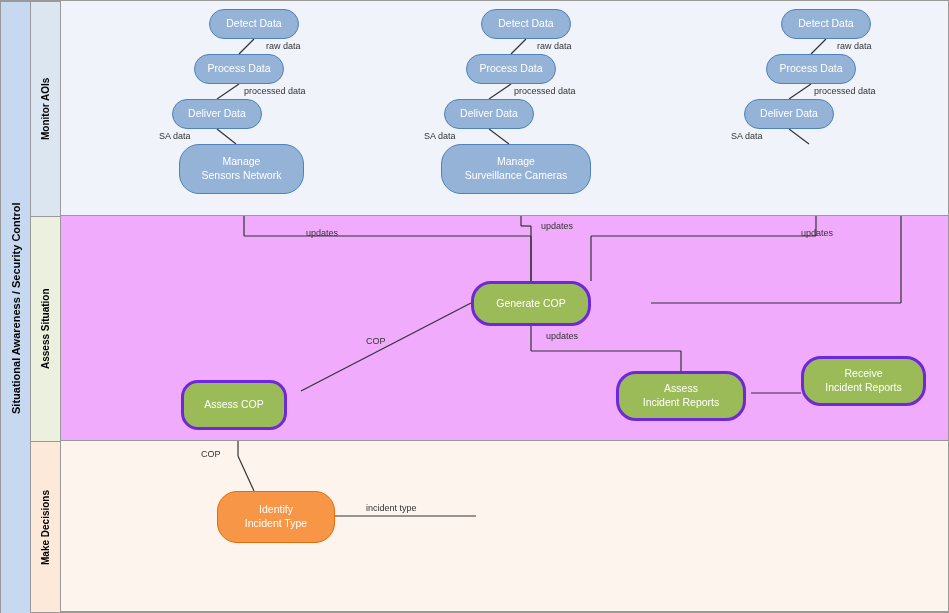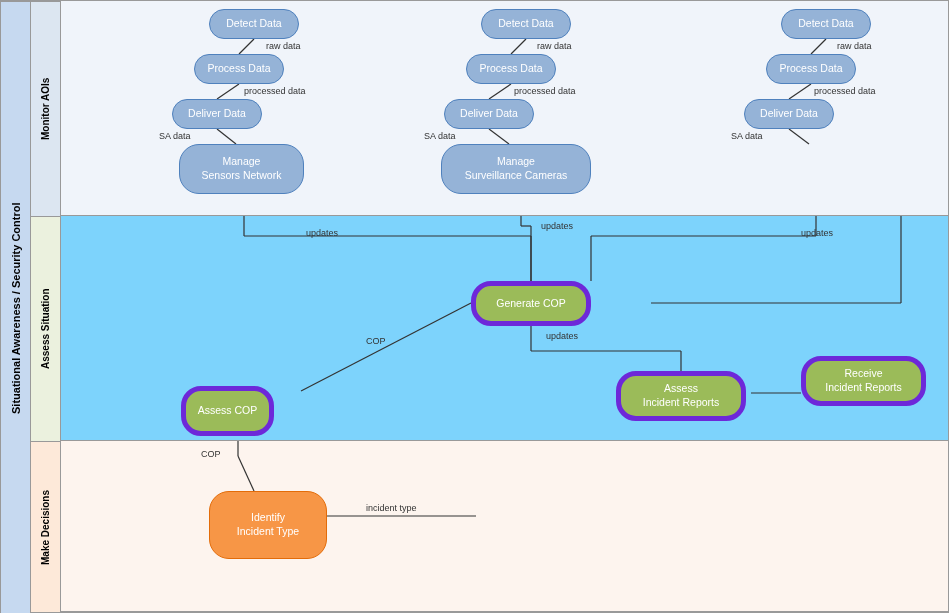--- a/index.html
+++ b/index.html
@@ -87,21 +87,21 @@
       position: relative;
       border-bottom: 1px solid #999;
     }
 
     .diagram-row.monitor-row {
       background: #f0f4fa;
       height: 215px;
     }
 
     .diagram-row.assess-row {
-      background: #7dd3fc;
+      background: #f0abfc;
       height: 225px;
     }
 
     .diagram-row.decisions-row {
       background: #fdf4ee;
       flex: 1;
       height: 173px;
     }
 
     
@@ -119,21 +119,21 @@
     }
 
     .node.blue {
       background: #95b3d7;
       border: 1px solid #4f81bd;
       color: #fff;
     }
 
     .node.green {
       background: #9bbb59;
-      border: 5px solid #6d28d9;
+      border: 3px solid #6d28d9;
       color: #fff;
     }
 
     .node.orange {
       background: #f79646;
       border: 1px solid #e36c09;
       color: #fff;
     }
 
     
@@ -266,21 +266,21 @@
             <line x1="840" y1="87" x2="590" y2="87" stroke="#333" stroke-width="1.2" marker-end="url(#arrow-ass)"></line>
           </svg>
 
           <span class="arrow-label" style="left:245px; top:12px;">updates</span>
           <span class="arrow-label" style="left:480px; top:5px;">updates</span>
           <span class="arrow-label" style="left:740px; top:12px;">updates</span>
           <span class="arrow-label" style="left:485px; top:115px;">updates</span>
           <span class="arrow-label" style="left:305px; top:120px;">COP</span>
 
           <div class="node green" style="left:410px;top:65px;width:120px;height:45px;">Generate COP</div>
-          <div class="node green" style="left:120px;top:170px;width:93px;height:50px;">Assess COP</div>
+          <div class="node green" style="left:120px;top:164px;width:106px;height:50px;border-radius:17px;">Assess COP</div>
           <div class="node green" style="left:555px;top:155px;width:130px;height:50px;">Assess<br>Incident Reports</div>
           <div class="node green" style="left:740px;top:140px;width:125px;height:50px;">Receive<br>Incident Reports</div>
         </div>
 
         <div class="diagram-row decisions-row">
           <svg class="svg-overlay">
             <defs>
               <marker id="arrow-dec" markerWidth="8" markerHeight="8" refX="6" refY="3" orient="auto">
                 <path d="M0,0 L0,6 L8,3 z" fill="#333"></path>
               </marker>
@@ -288,19 +288,19 @@
 
             <line x1="177" y1="0" x2="177" y2="15" stroke="#333" stroke-width="1.2"></line>
             <line x1="177" y1="15" x2="193" y2="50" stroke="#333" stroke-width="1.2" marker-end="url(#arrow-dec)"></line>
 
             <line x1="265" y1="75" x2="415" y2="75" stroke="#333" stroke-width="1.2" marker-end="url(#arrow-dec)"></line>
           </svg>
 
           <span class="arrow-label" style="left:140px; top:8px;">COP</span>
           <span class="arrow-label" style="left:305px; top:62px;">incident type</span>
 
-          <div class="node orange" style="left:148px;top:50px;width:118px;height:68px;">Identify<br>Incident Type</div>
+          <div class="node orange" style="left:156px;top:50px;width:118px;height:52px;">Identify<br>Incident Type</div>
         </div>
 
       </div>
     </div>
   </div>
 </div>
 
 </body></html>

